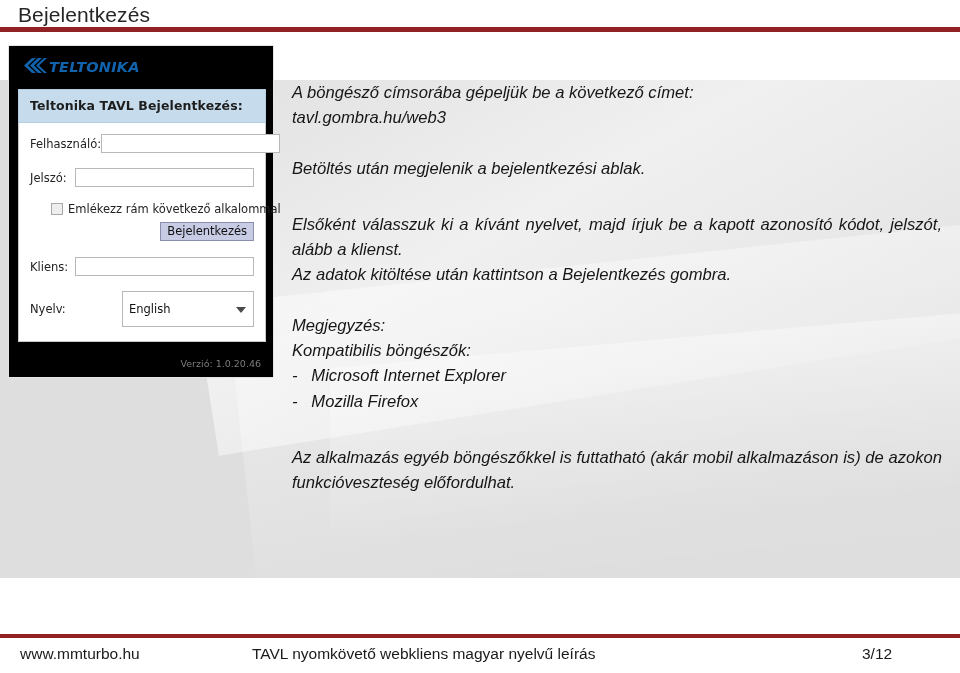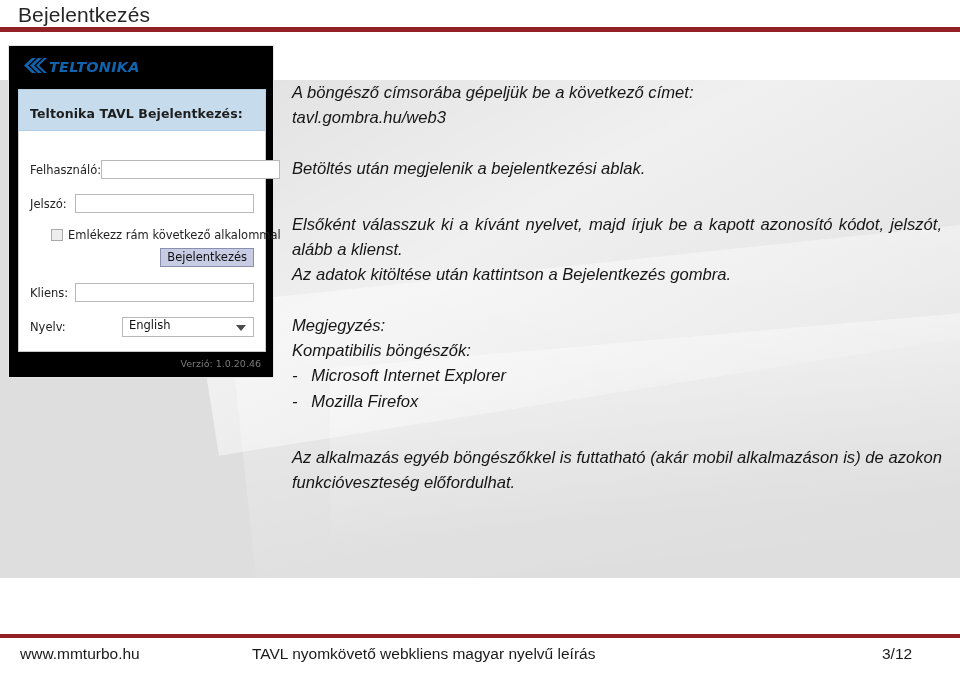--- a/index.html
+++ b/index.html
@@ -119,32 +119,32 @@
     position: absolute;
     left: 9px;
     top: 43px;
     width: 248px;
     background: #ffffff;
   }
 
   .login-head {
     background: #c6dced;
     border: 1px solid #b3cee3;
-    padding: 16px 11px 9px 11px;
+    padding: 8px 11px 9px 11px;
     font-size: 12.5px;
     font-weight: 700;
     color: #1d1d1d;
     letter-spacing: 0.1px;
   }
 
   .login-body {
     border: 1px solid #c9c9c9;
     border-top: none;
     background: #ffffff;
-    padding: 29px 11px 12px 11px;
+    padding: 11px 11px 12px 11px;
   }
 
   .fld-row {
     display: flex;
     align-items: center;
     margin-bottom: 15px;
   }
   .fld-label {
     width: 92px;
     font-size: 11.5px;
@@ -188,25 +188,26 @@
     border: 1px solid #8b8fae;
     font-size: 11.5px;
     color: #101010;
     padding: 1px 6px 2px 6px;
     font-family: "DejaVu Sans", sans-serif;
     cursor: pointer;
   }
 
   .sel-wrap {
     flex: 1;
-    height: 20px;
+    height: 36px;
     border: 1px solid #b8b8b8;
     background: #ffffff;
     position: relative;
     display: flex;
+    align-items: center;
     padding-left: 6px;
   }
   .sel-val {
     font-size: 11.5px;
     color: #111;
   }
   .sel-arrow {
     position: absolute;
     right: 7px;
     top: 50%;
@@ -259,21 +260,21 @@
     position: absolute;
     left: 0;
     top: 645px;
     width: 836px;
     height: 28px;
     font-size: 15.5px;
     color: #1a1a1a;
   }
   .footer-site { position: absolute; left: 20px; top: 0; }
   .footer-mid  { position: absolute; left: 252px; top: 0; }
-  .footer-page { position: absolute; left: 882px; top: 0; }
+  .footer-page { position: absolute; left: 862px; top: 0; }
 </style>
 </head>
 <body>
 
 <div class="slide">
 
   <div class="slide-title">Bejelentkezés</div>
   <div class="title-rule"></div>
 
   <div class="content-band">

